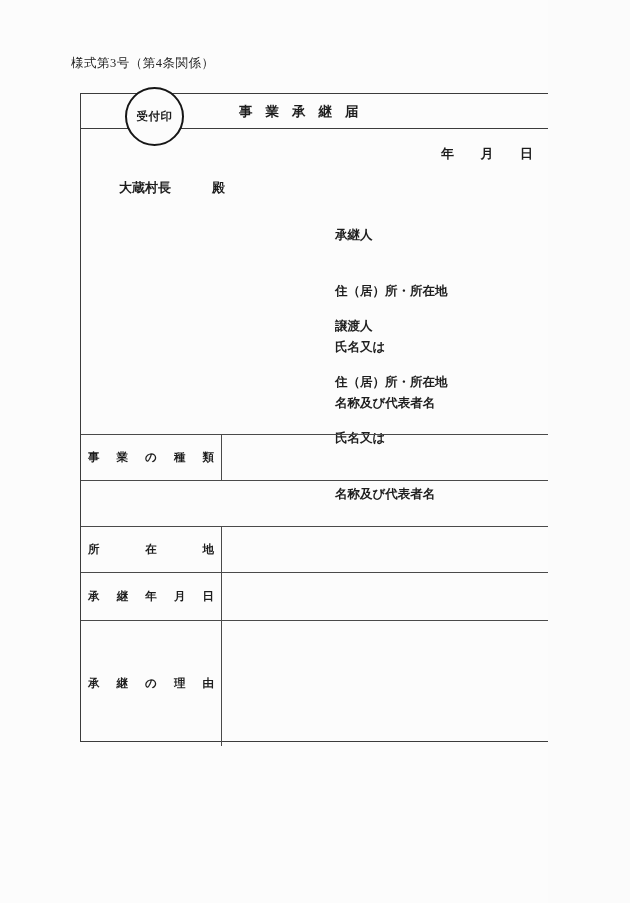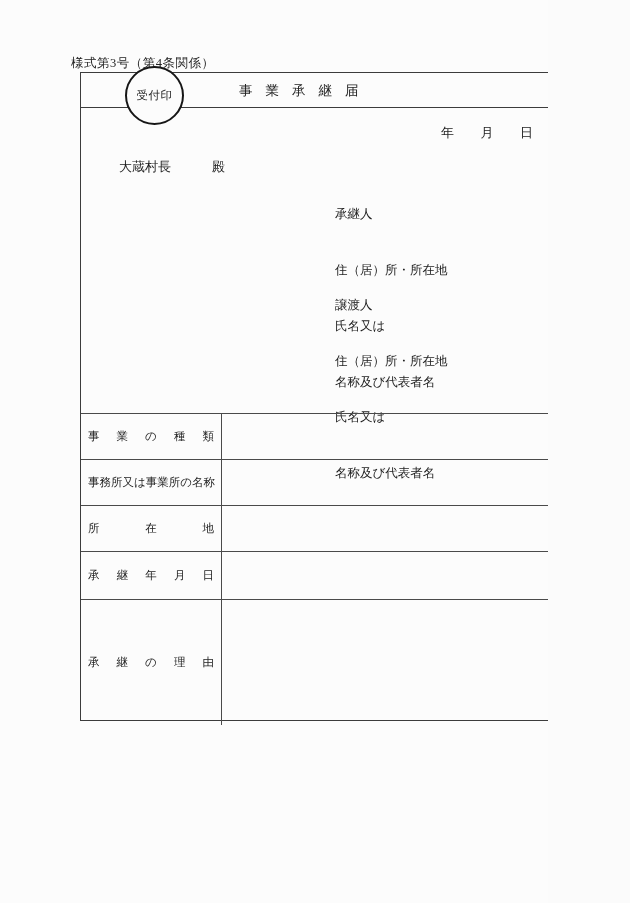--- a/index.html
+++ b/index.html
@@ -3,21 +3,21 @@
 <meta charset="utf-8">
 <style>
   html,body{margin:0;padding:0;}
   body{
     width:630px;height:903px;background:#fbfbfb;
     font-family:"Liberation Serif","DejaVu Serif",serif;
     color:#222;
   }
   .page{position:relative;width:548px;height:903px;background:#fcfcfc;overflow:hidden;}
   .form-code{position:absolute;left:71px;top:55px;font-size:12.5px;letter-spacing:0.5px;}
-  .box{position:absolute;left:80px;top:72px;width:469px;height:647px;border:1px solid #3c3c3c;background:transparent;}
+  .box{position:absolute;left:80px;top:93px;width:469px;height:647px;border:1px solid #3c3c3c;background:transparent;font-weight:bold;}
   .header-band{position:absolute;left:0;top:0;width:100%;height:34px;border-bottom:1px solid #3c3c3c;}
   .title{position:absolute;left:158px;top:9px;font-size:13.5px;letter-spacing:13px;white-space:nowrap;color:#1d1d1d;}
   .stamp-circle{
     position:absolute;left:44px;top:-7px;width:55px;height:55px;border-radius:50%;
     border:2px solid #161616;background:#fcfcfc;z-index:3;
     display:flex;align-items:center;justify-content:center;
   }
   .stamp-circle span{font-size:11.5px;letter-spacing:0.5px;color:#1d1d1d;}
   .date-line{
     position:absolute;top:51px;right:17px;width:92px;
@@ -98,25 +98,20 @@
               <span>事</span>
               <span>業</span>
               <span>の</span>
               <span>種</span>
               <span>類</span>
             </div>
           </div>
         <div class="row-value"></div>
       </div>
       <div class="tbl-row">
-        <div class="row-label">
-            <div class="inner">
-              <span>事務所又は事業所の名称</span>
-            </div>
-          </div>
         <div class="row-value"></div>
       </div>
       <div class="tbl-row">
         <div class="row-label">
             <div class="inner">
               <span>所</span>
               <span>在</span>
               <span>地</span>
             </div>
           </div>

